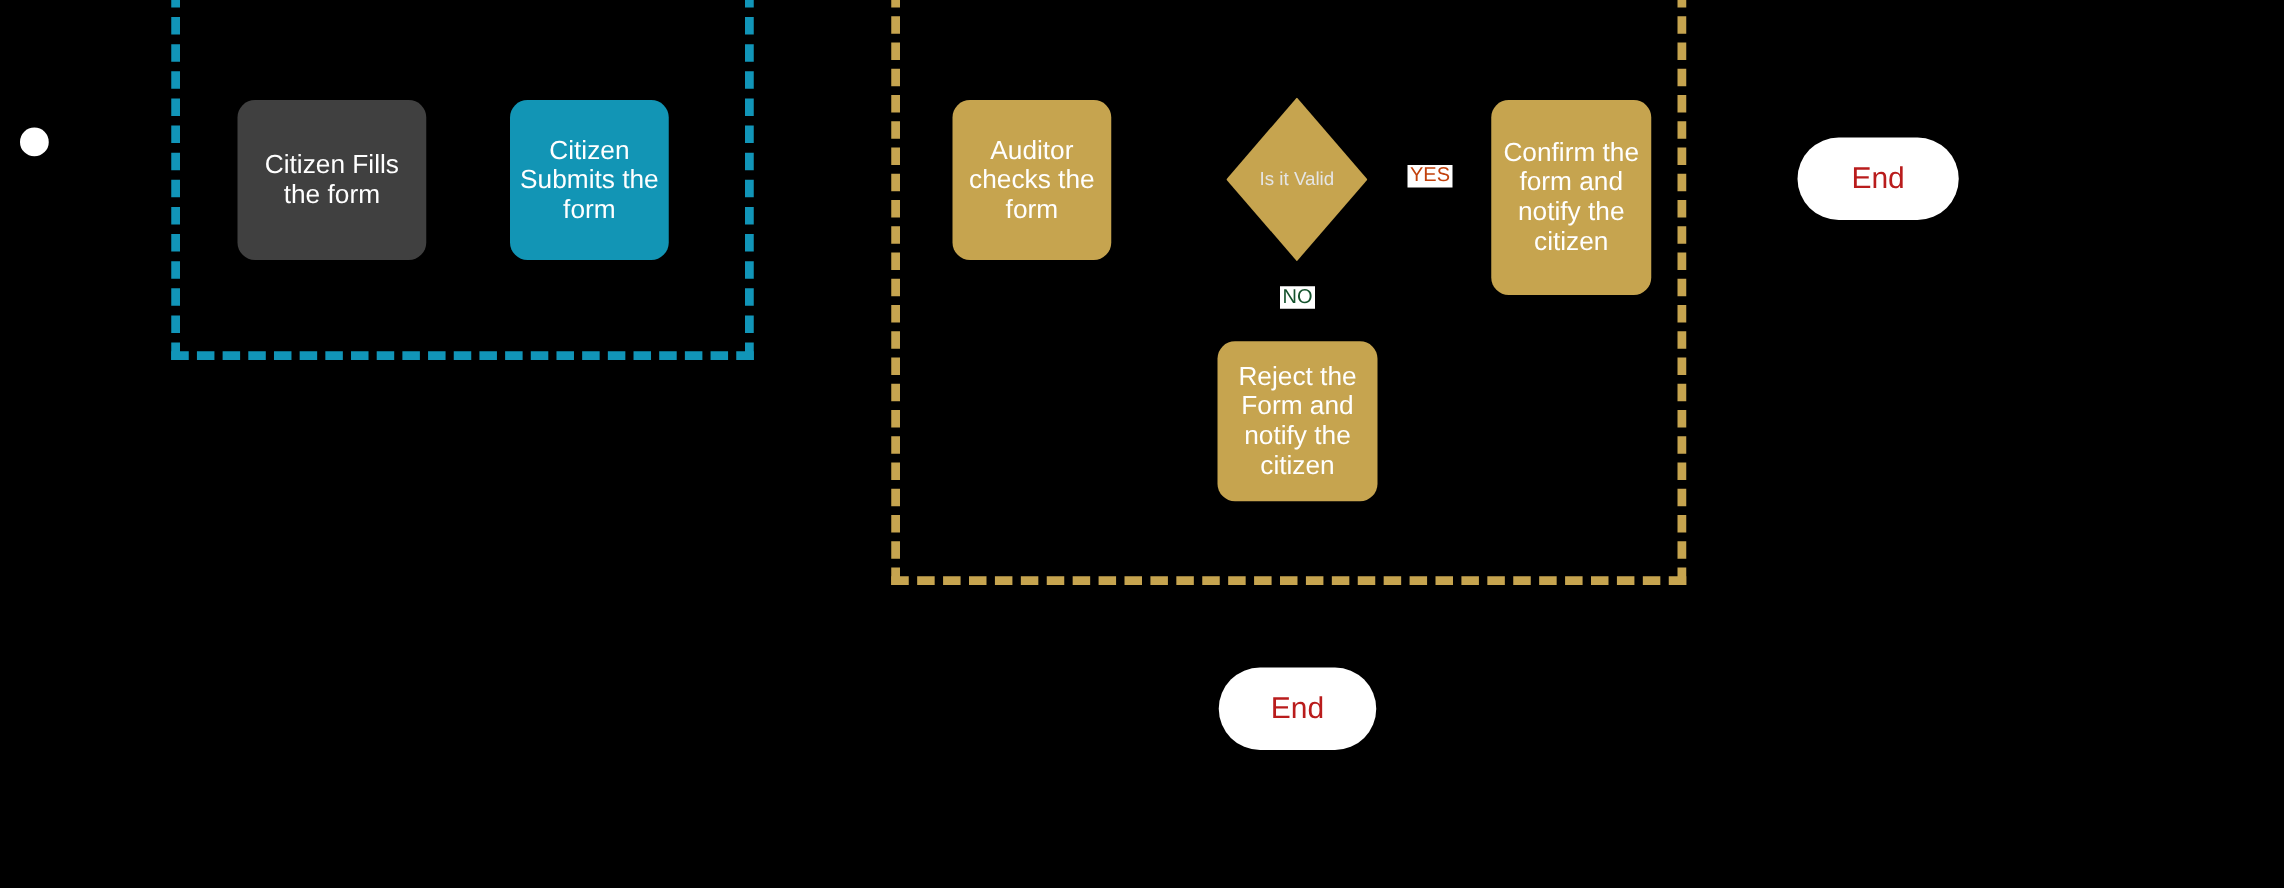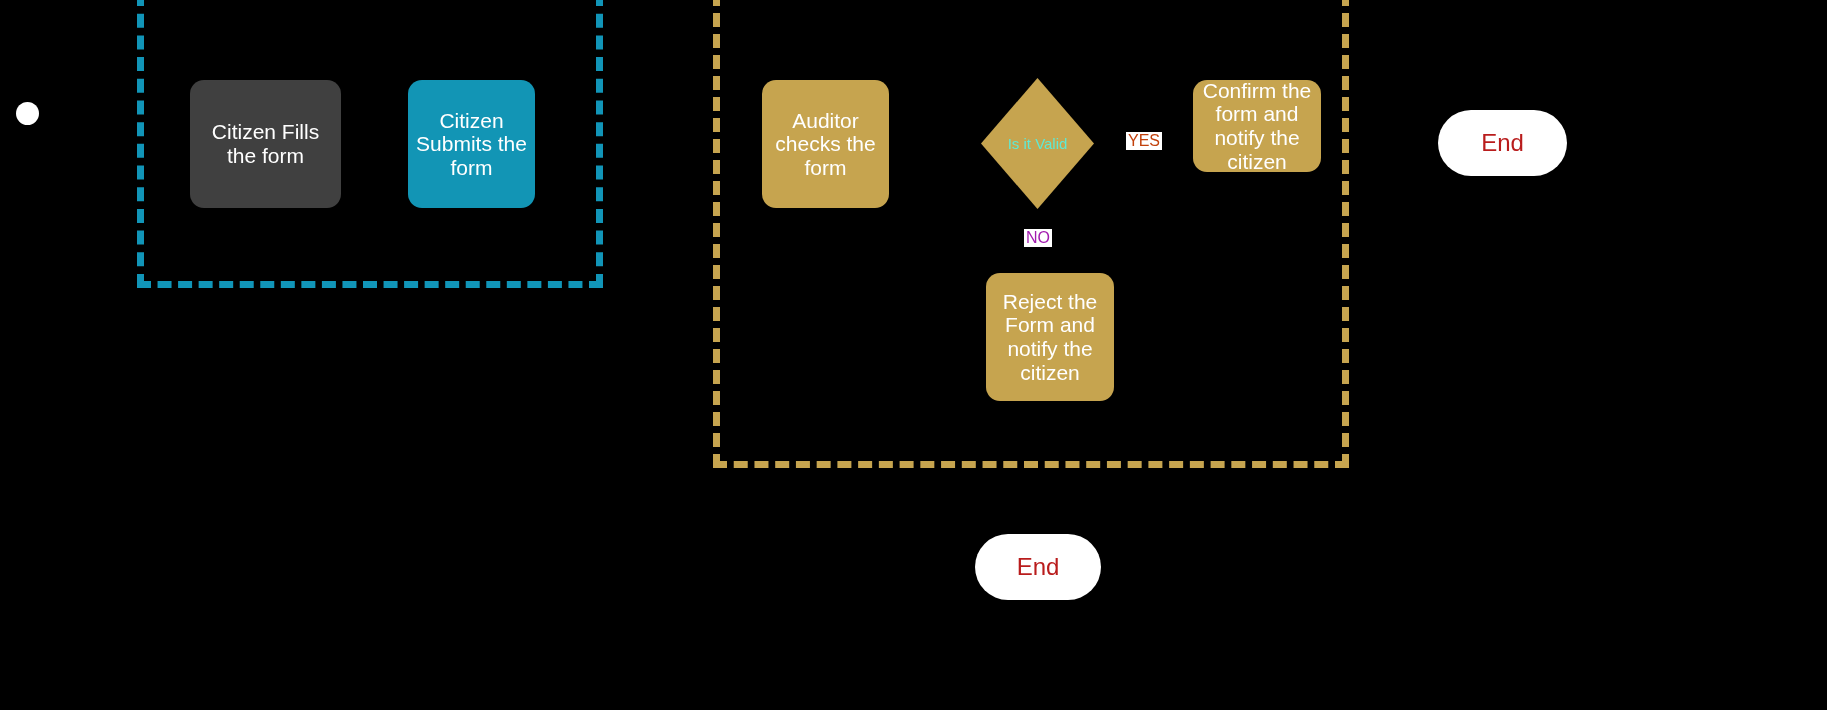--- a/index.html
+++ b/index.html
@@ -67,21 +67,21 @@
     inset: 0;
     background: #C6A44F;
     clip-path: polygon(50% 0%, 100% 50%, 50% 100%, 0% 50%);
   }
   .decision .dia-label {
     position: absolute;
     inset: 0;
     display: flex;
     align-items: center;
     justify-content: center;
-    color: #5eead4;
+    color: #e5e5e5;
     font-size: 15px;
     text-align: center;
     white-space: pre-line;
   }
 
   
   .edge-label {
     position: absolute;
     background: #FFFFFF;
     color: #000000;
@@ -115,33 +115,33 @@
   <div class="start-node" id="start-node" style="left: 16px; top: 102px; width: 23px; height: 23px; background: rgb(255, 255, 255);"></div>
 
   <div class="proc proc-citizen" id="node-0" style="left: 190px; top: 80px; width: 151px; height: 128px; background: #404040;">Citizen Fills
 the form</div>
   <div class="proc proc-citizen" id="node-1" style="left: 408px; top: 80px; width: 127px; height: 128px; background: rgb(18, 149, 181);">Citizen
 Submits the
 form</div>
   <div class="proc proc-auditor" id="node-2" style="left: 762px; top: 80px; width: 127px; height: 128px; background: rgb(198, 164, 79);">Auditor
 checks the
 form</div>
-  <div class="proc proc-auditor" id="node-3" style="left: 1193px; top: 80px; width: 128px; height: 92px; background: rgb(198, 164, 79);">Confirm the
+  <div class="proc proc-auditor" id="node-3" style="left: 1193px; top: 80px; width: 128px; height: 156px; background: rgb(198, 164, 79);">Confirm the
 form and
 notify the
 citizen</div>
-  <div class="proc proc-auditor" id="node-4" style="left: 974px; top: 273px; width: 128px; height: 128px; background: rgb(198, 164, 79); margin-left: 12px;">Reject the
+  <div class="proc proc-auditor" id="node-4" style="left: 974px; top: 273px; width: 128px; height: 128px; background: rgb(198, 164, 79);">Reject the
 Form and
 notify the
 citizen</div>
 
   <div class="decision" id="decision-node" style="left: 981px; top: 78px; width: 113px; height: 131px;">
     <div class="dia-shape" style="background: rgb(198, 164, 79);"></div>
     <div class="dia-label">Is it Valid</div>
   </div>
 
   <div class="edge-label" id="edge-label-0" style="left: 1126px; top: 132px; background: rgb(255, 255, 255); color: #c2410c;">YES</div>
-  <div class="edge-label" id="edge-label-1" style="left: 1024px; top: 229px; background: rgb(255, 255, 255); color: #a21caf;">NO</div>
+  <div class="edge-label" id="edge-label-1" style="left: 1024px; top: 229px; background: rgb(255, 255, 255); color: #14532d;">NO</div>
 
   <div class="end-node" id="end-0" style="left: 1438px; top: 110px; width: 129px; height: 66px;">End</div>
   <div class="end-node" id="end-1" style="left: 975px; top: 534px; width: 126px; height: 66px;">End</div>
 
 </div>
 
 </body></html>

